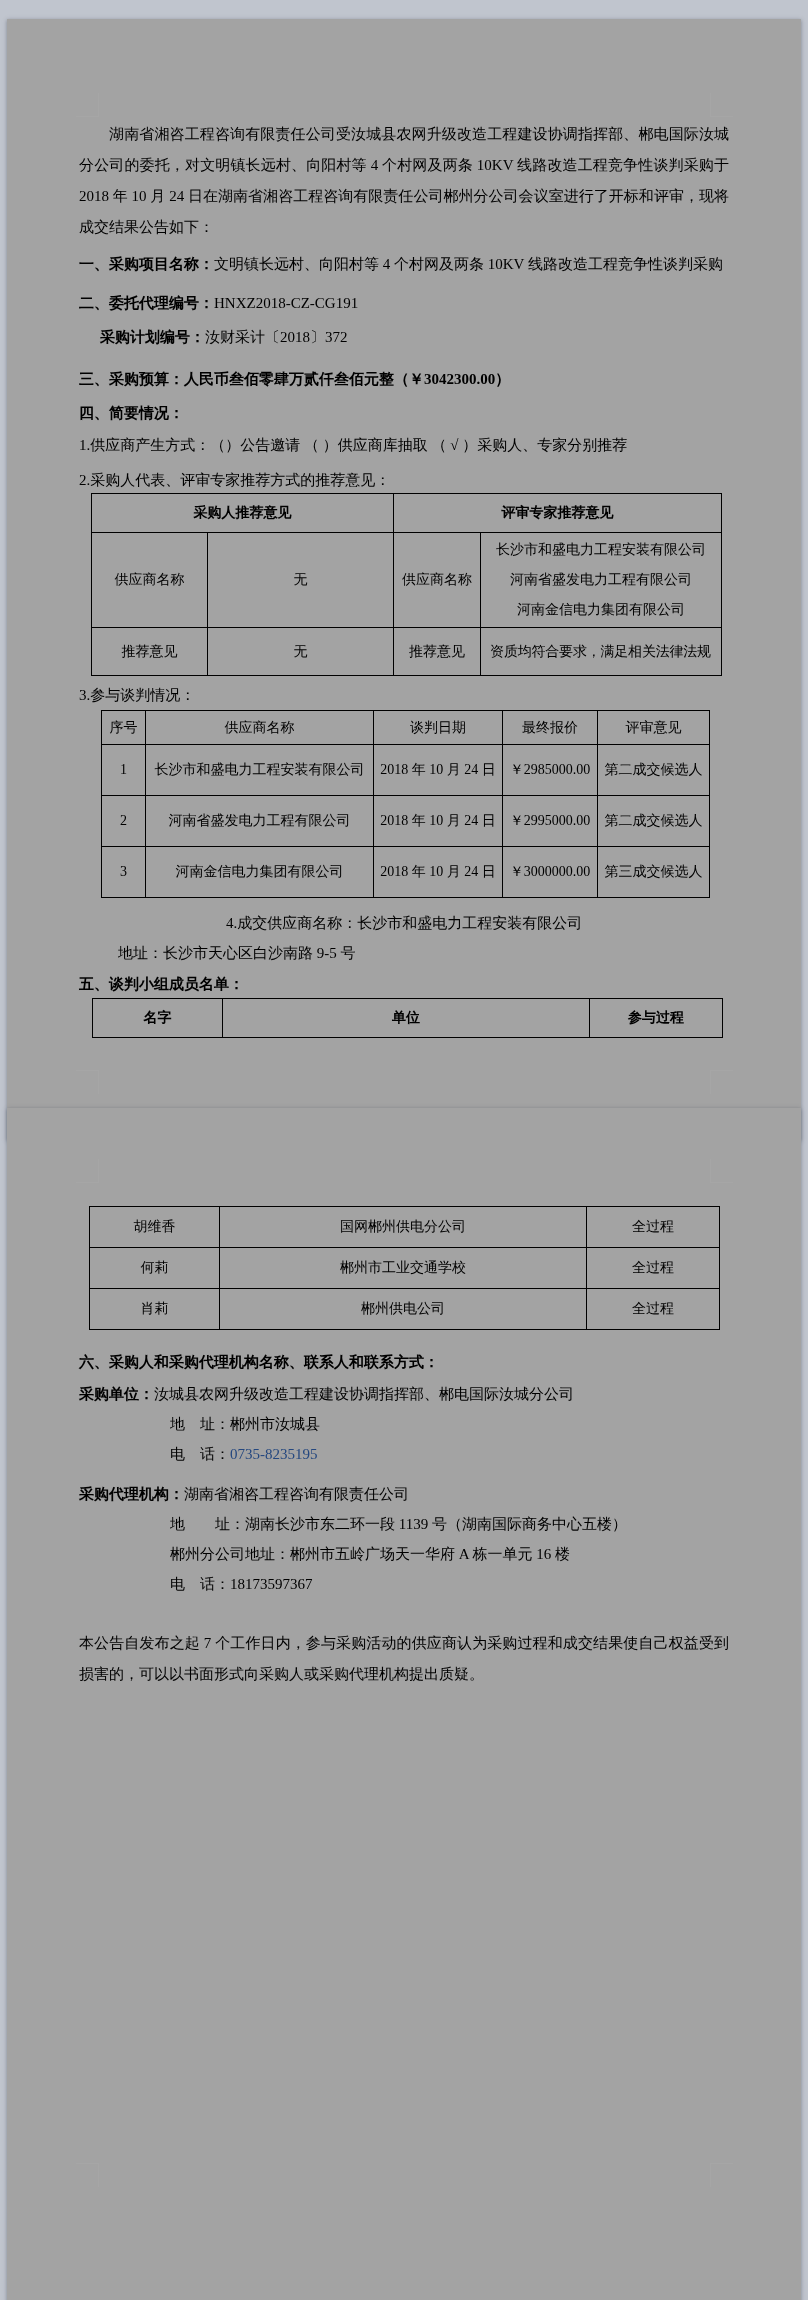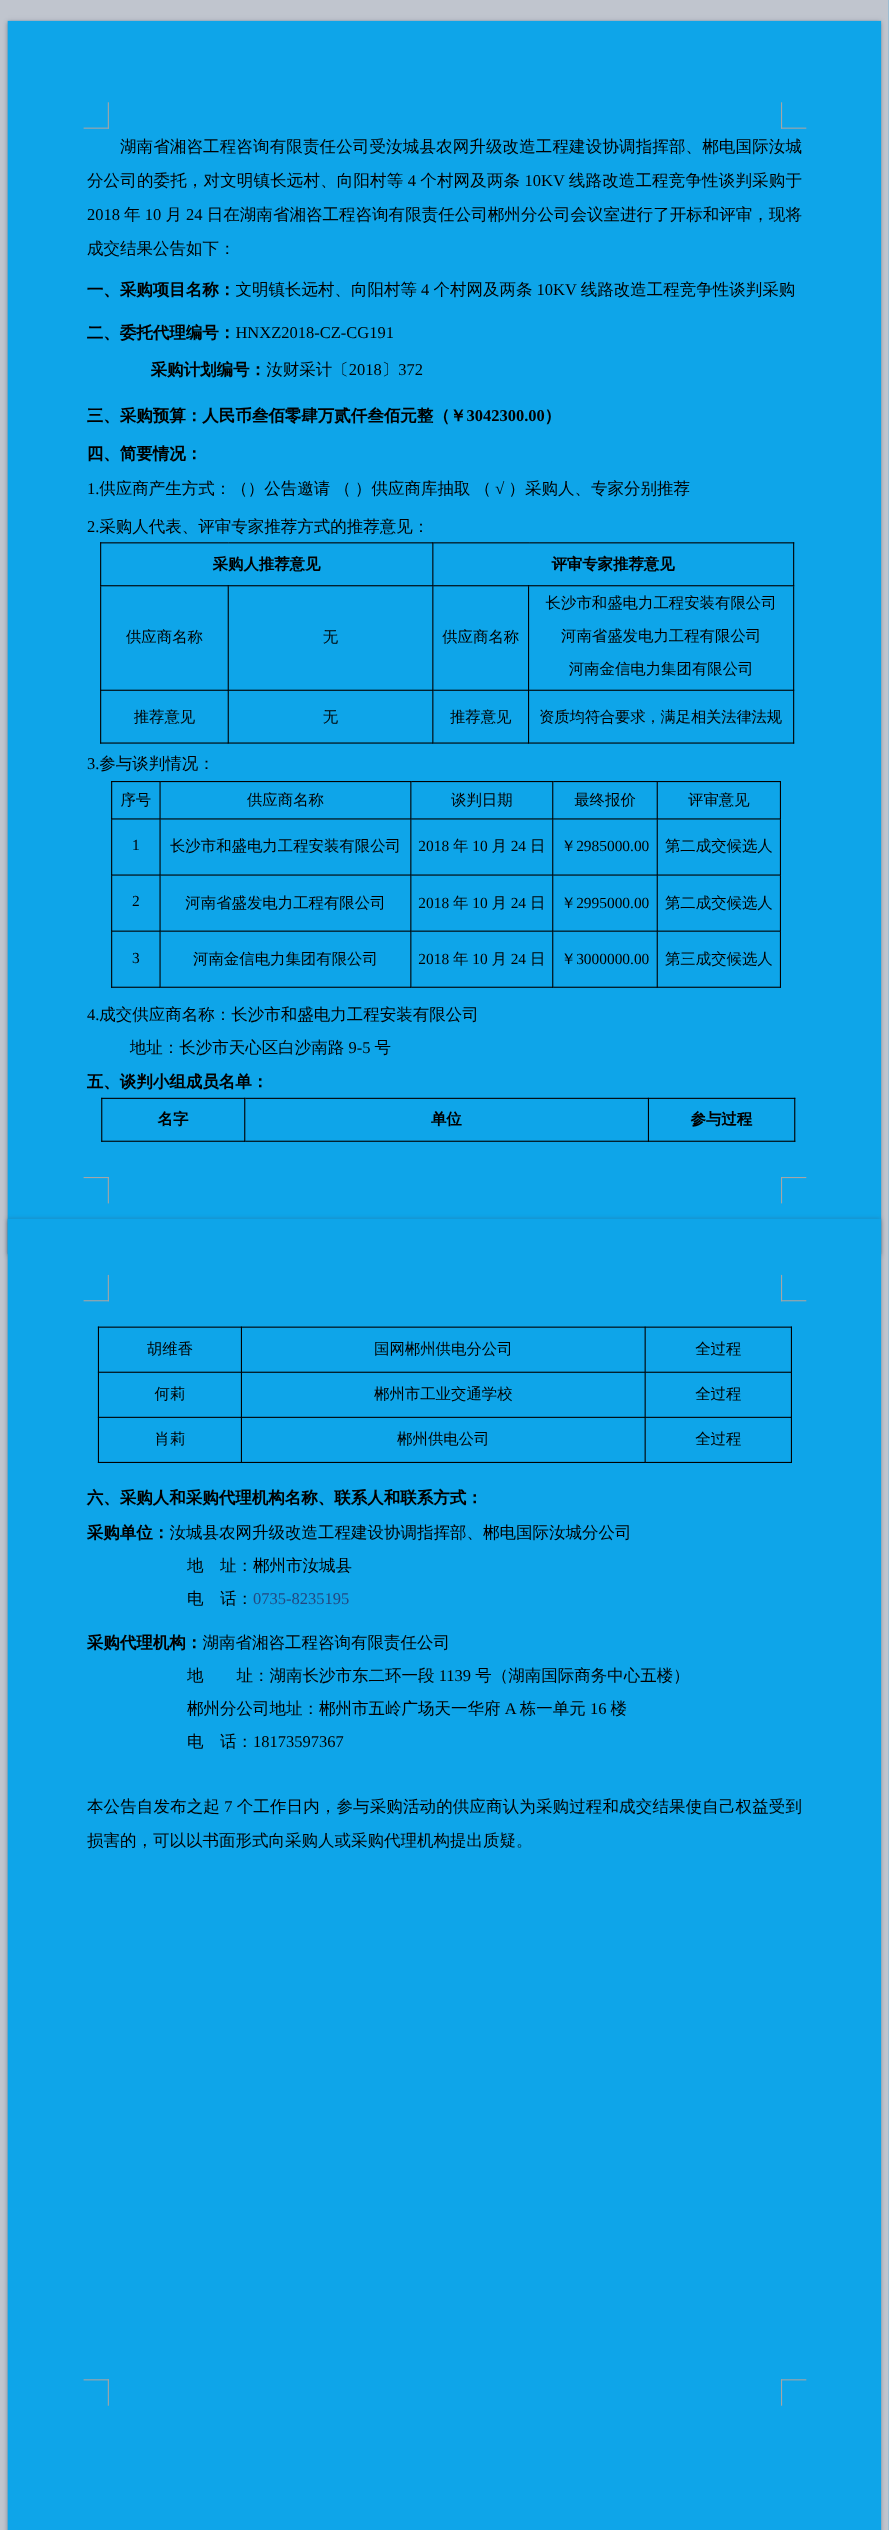--- a/index.html
+++ b/index.html
@@ -5,21 +5,21 @@
   html,body{margin:0;padding:0;}
   body{
     width:808px;height:2300px;
     background:#c0c5ce;
     font-family:"Liberation Serif","DejaVu Serif",serif;
     color:#000;
     -webkit-text-size-adjust:none;
   }
   .canvas{position:relative;width:808px;height:2300px;overflow:hidden;}
   .page{
-    position:absolute;left:7px;width:794px;background:#0ea5e9;
+    position:absolute;left:7px;width:794px;background:#a3a3a3;
     box-shadow:0 1px 4px rgba(70,76,92,.55);
   }
   #page1{top:19px;height:1121px;}
   #page2{top:1108px;height:1385px;}
   .content{box-sizing:border-box;width:100%;height:100%;padding:0 72px;font-size:15px;}
   #page1 .content{padding-top:100px;}
   #page2 .content{padding-top:98px;}
 
   
   .mark{position:absolute;width:22px;height:23px;border:0 solid #a6a6a6;}
@@ -28,27 +28,27 @@
   .mark.bl{border-right-width:1px;border-top-width:1px;left:69px;top:1051px;}
   .mark.br{border-left-width:1px;border-top-width:1px;left:703px;top:1051px;}
   #page2 .mark.tl,#page2 .mark.tr{top:51px;}
   #page2 .mark.bl,#page2 .mark.br{top:1055px;}
 
   .intro{margin:0;line-height:31px;text-indent:2em;text-align:justify;}
   .line{line-height:22px;}
   .b{font-weight:bold;}
   .l-s1{margin-top:10px;}
   .l-s2{margin-top:17px;}
-  .l-s2b{margin-top:12px;margin-left:58px;}
+  .l-s2b{margin-top:12px;margin-left:21px;}
   .l-s3{margin-top:20px;font-weight:bold;}
   .l-s4{margin-top:12px;font-weight:bold;}
   .l-i1{margin-top:10px;}
   .l-i2{margin-top:13px;}
   .l-i3{margin-top:8px;}
-  .l-i4{margin-top:14px;}
+  .l-i4{margin-top:14px;text-align:center;}
   .l-i4addr{margin-top:8px;margin-left:39px;}
   .l-s5{margin-top:9px;font-weight:bold;}
   .l-s6{margin-top:21px;font-weight:bold;}
   .l-pu{margin-top:10px;}
   .l-ag{margin-top:18px;}
   .sub{margin-top:8px;margin-left:91px;}
   .notice{margin-top:33px;line-height:31px;text-align:justify;}
 
   table{border-collapse:collapse;table-layout:fixed;}
   td,th{border:1px solid #000;font-size:14px;text-align:center;vertical-align:middle;padding:2px 4px;overflow:hidden;}

